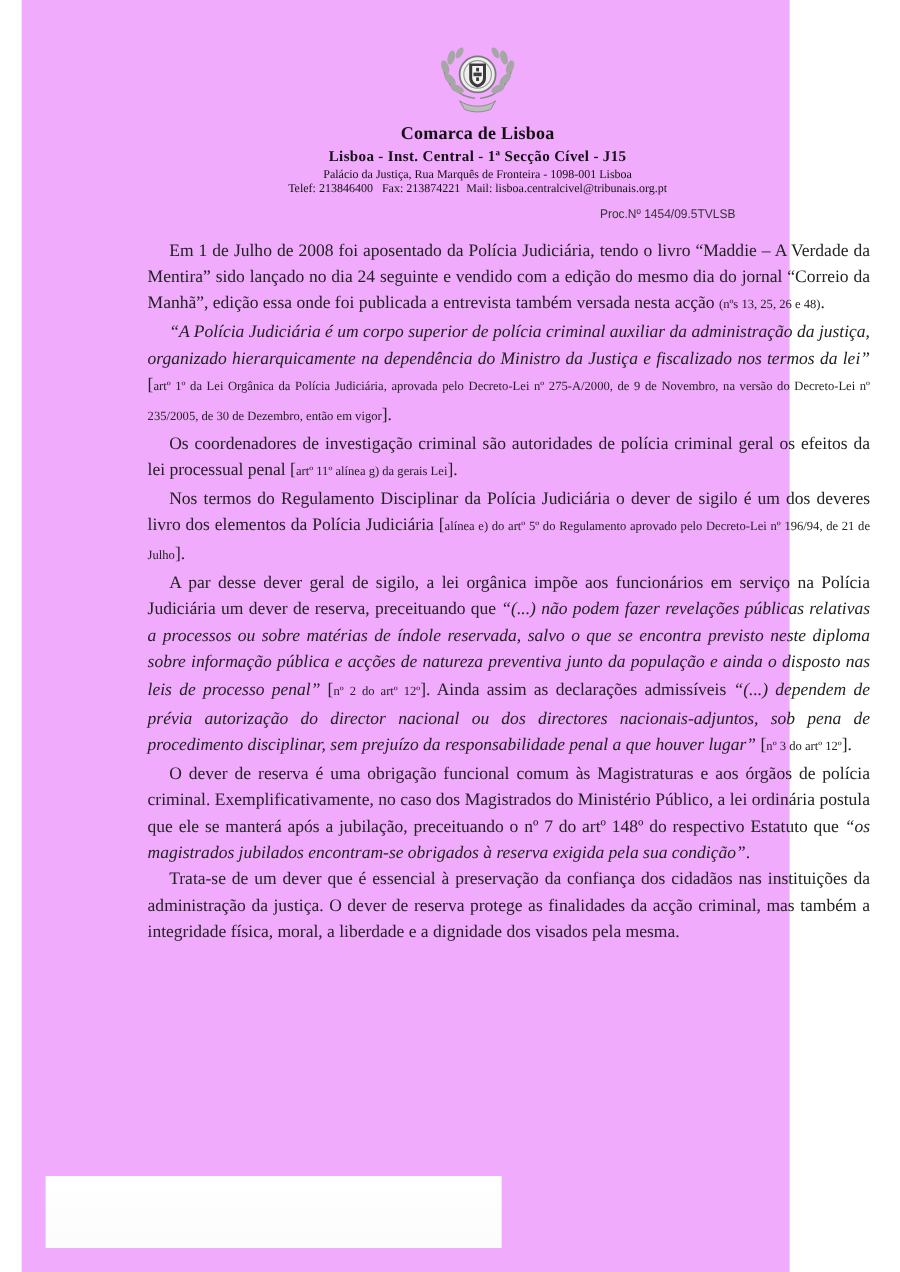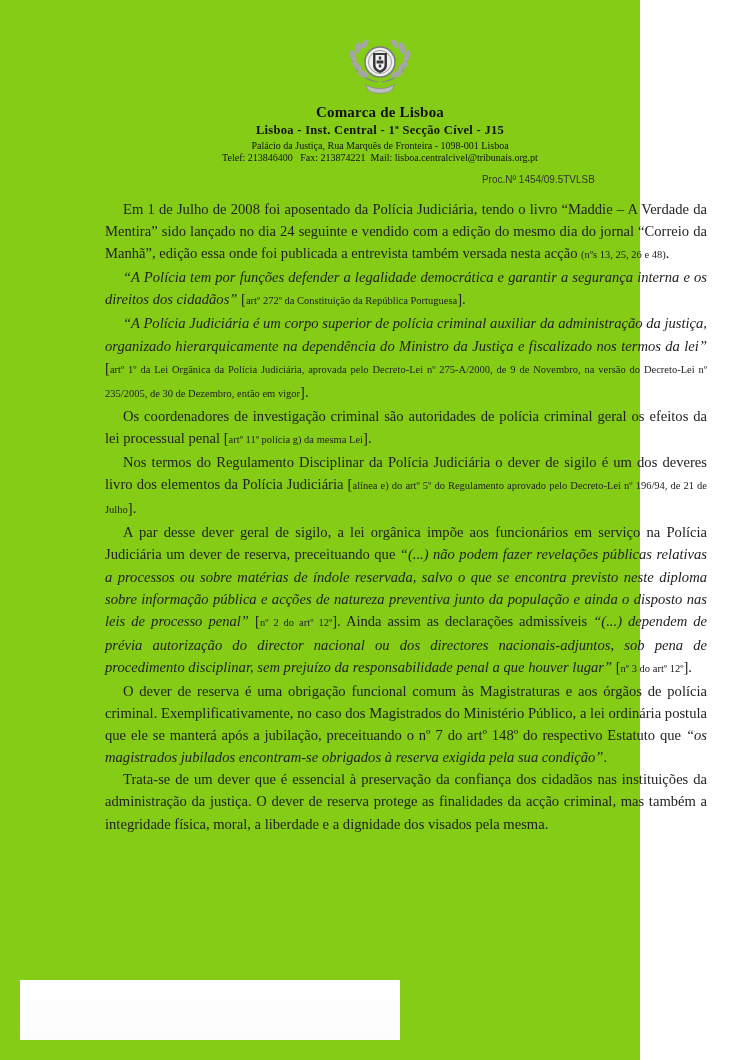--- a/index.html
+++ b/index.html
@@ -1,17 +1,17 @@
 <!DOCTYPE html>
 <html><head>
 <meta charset="utf-8">
 <style>
   html, body { margin: 0; padding: 0; background: #ffffff; }
   body { width: 750px; height: 1060px; position: relative; overflow: hidden; color: #1a1a1a; }
-  .page { position: absolute; left: 0; top: 0; width: 640px; height: 1060px; background: #84cc16; }
+  .page { position: absolute; left: 18px; top: 0; width: 640px; height: 1060px; background: #f0abfc; }
   .emblem { position: absolute; left: 345px; top: 34px; width: 70px; height: 62px; }
   .head { position: absolute; left: 0; width: 760px; text-align: center; font-family: "Liberation Serif", "DejaVu Serif", serif; color: #111; }
   .h-title { top: 104px; font-size: 15px; font-weight: bold; letter-spacing: 0.2px; }
   .h-sub { top: 123px; font-size: 12.5px; font-weight: bold; letter-spacing: 0.3px; }
   .h-addr { top: 140px; font-size: 10px; }
   .h-tel { top: 152px; font-size: 10px; }
   .proc { position: absolute; right: 45px; top: 173px; font-family: "Liberation Sans", "DejaVu Sans", sans-serif; font-size: 10.5px; color: #333; transform: scaleX(0.95); transform-origin: right; }
   .body { position: absolute; left: 105px; top: 198px; width: 602px; font-family: Liberation Serif, serif; font-size: 14.6px; line-height: 22.1px; color: #222; }
   .body p { margin: 0; text-align: justify; text-indent: 18px; }
   .it { font-style: italic; }
@@ -60,23 +60,22 @@
 
   <div class="head h-title">Comarca de Lisboa</div>
   <div class="head h-sub">Lisboa - Inst. Central - 1ª Secção Cível - J15</div>
   <div class="head h-addr">Palácio da Justiça, Rua Marquês de Fronteira - 1098-001 Lisboa</div>
   <div class="head h-tel" style="white-space:pre;">Telef: 213846400   Fax: 213874221  Mail: lisboa.centralcivel@tribunais.org.pt</div>
 
   <div class="proc">Proc.Nº 1454/09.5TVLSB</div>
 
   <div class="body">
     <p><span>Em 1 de Julho de 2008 foi aposentado da Polícia Judiciária, tendo o livro “Maddie – A Verdade da Mentira” sido lançado no dia 24 seguinte e vendido com a edição do mesmo dia do jornal “Correio da Manhã”, edição essa onde foi publicada a entrevista também versada nesta acção </span><span class="sm">(nºs 13, 25, 26 e 48)</span><span>.</span></p>
-    <p><span class="it">“A Polícia tem por funções defender a legalidade democrática e garantir a segurança interna e os direitos dos cidadãos”</span><span> [</span><span class="sm">artº 272º da Constituição da República Portuguesa</span><span>].</span></p>
     <p><span class="it">“A Polícia Judiciária é um corpo superior de polícia criminal auxiliar da administração da justiça, organizado hierarquicamente na dependência do Ministro da Justiça e fiscalizado nos termos da lei”</span><span> [</span><span class="sm">artº 1º da Lei Orgânica da Polícia Judiciária, aprovada pelo Decreto-Lei nº 275-A/2000, de 9 de Novembro, na versão do Decreto-Lei nº 235/2005, de 30 de Dezembro, então em vigor</span><span>].</span></p>
-    <p><span>Os coordenadores de investigação criminal são autoridades de polícia criminal geral os efeitos da lei processual penal [</span><span class="sm">artº 11º polícia g) da mesma Lei</span><span>].</span></p>
+    <p><span>Os coordenadores de investigação criminal são autoridades de polícia criminal geral os efeitos da lei processual penal [</span><span class="sm">artº 11º alínea g) da gerais Lei</span><span>].</span></p>
     <p><span>Nos termos do Regulamento Disciplinar da Polícia Judiciária o dever de sigilo é um dos deveres livro dos elementos da Polícia Judiciária [</span><span class="sm">alínea e) do artº 5º do Regulamento aprovado pelo Decreto-Lei nº 196/94, de 21 de Julho</span><span>].</span></p>
     <p><span>A par desse dever geral de sigilo, a lei orgânica impõe aos funcionários em serviço na Polícia Judiciária um dever de reserva, preceituando que </span><span class="it">“(...) não podem fazer revelações públicas relativas a processos ou sobre matérias de índole reservada, salvo o que se encontra previsto neste diploma sobre informação pública e acções de natureza preventiva junto da população e ainda o disposto nas leis de processo penal”</span><span> [</span><span class="sm">nº 2 do artº 12º</span><span>].  Ainda assim as declarações admissíveis </span><span class="it">“(...) dependem de prévia autorização do director nacional ou dos directores nacionais-adjuntos, sob pena de procedimento disciplinar, sem prejuízo da responsabilidade penal a que houver lugar”</span><span> [</span><span class="sm">nº 3 do artº 12º</span><span>].</span></p>
     <p><span>O dever de reserva é uma obrigação funcional comum às Magistraturas e aos órgãos de polícia criminal. Exemplificativamente, no caso dos Magistrados do Ministério Público, a lei ordinária postula que ele se manterá após a jubilação, preceituando o nº 7 do artº 148º do respectivo Estatuto que </span><span class="it">“os magistrados jubilados encontram-se obrigados à reserva exigida pela sua condição”</span><span>.</span></p>
     <p><span>Trata-se de um dever que é essencial à preservação da confiança dos cidadãos nas instituições da administração da justiça. O dever de reserva protege as finalidades da acção criminal, mas também a integridade física, moral, a liberdade e a dignidade dos visados pela mesma.</span></p>
   </div>
 
   <div class="ghost"></div>
 </div>
 
 </body></html>

